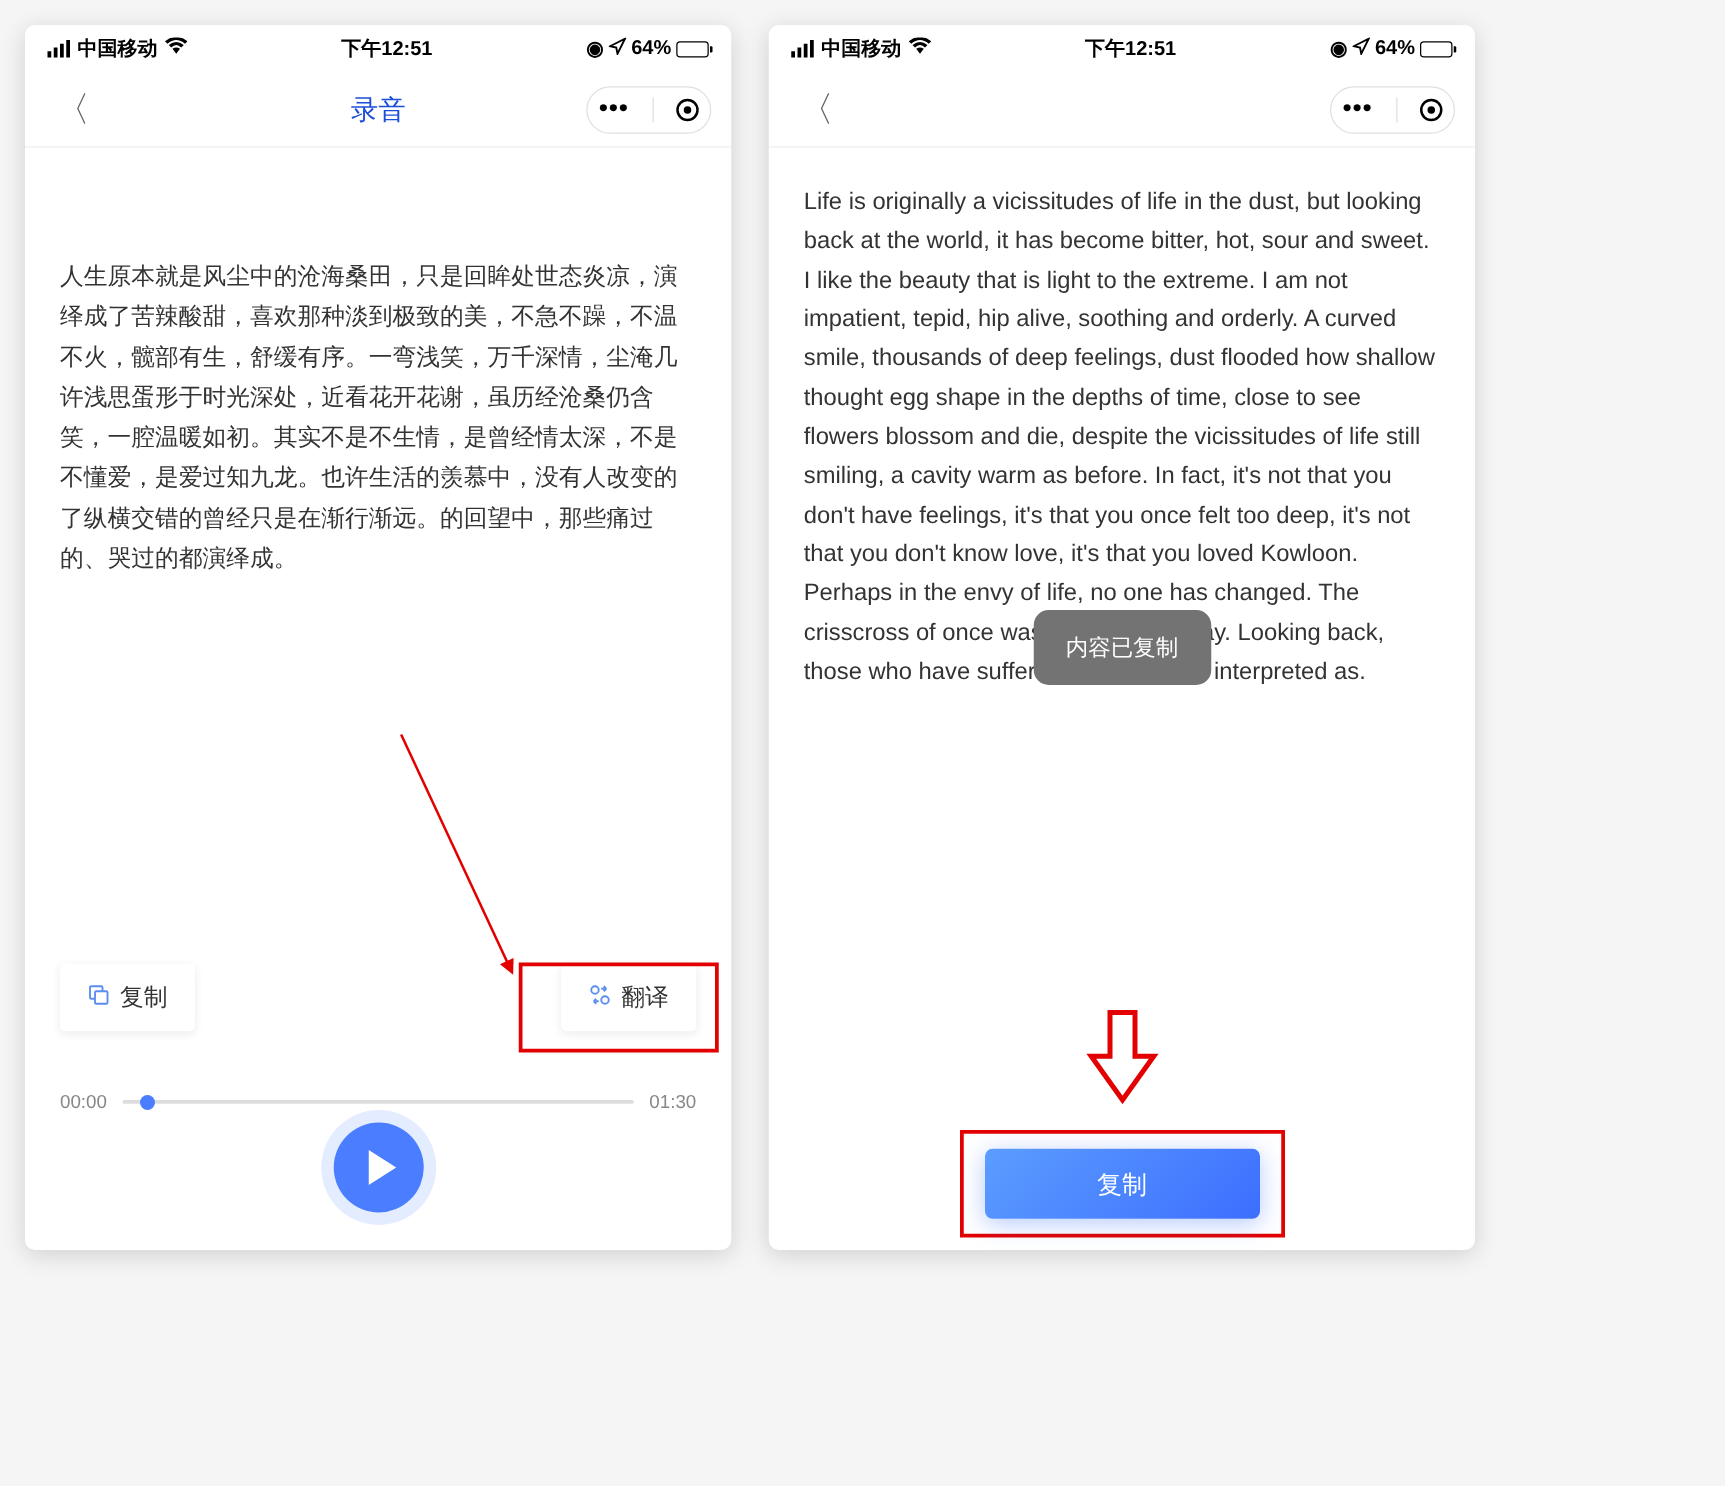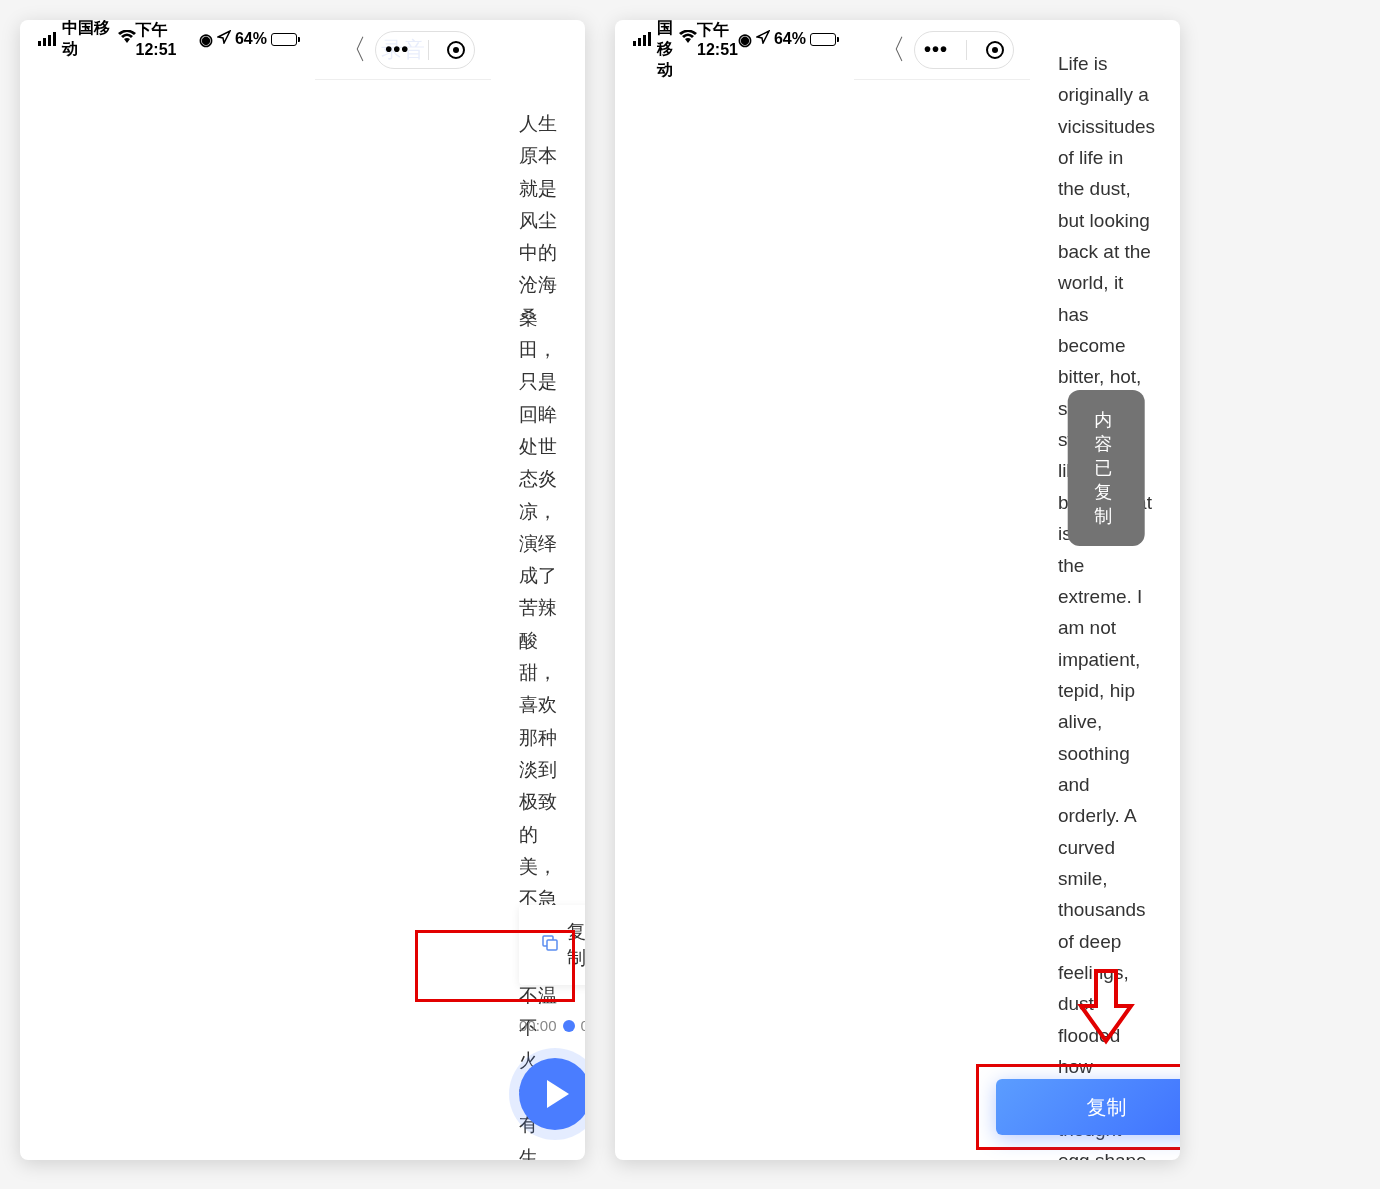--- a/index.html
+++ b/index.html
@@ -7,28 +7,28 @@
       background: #f5f5f5;
       font-family: -apple-system, "PingFang SC", "Helvetica Neue", Arial, sans-serif;
       display: flex;
       gap: 30px;
       padding: 20px;
       width: 1380px;
       height: 1189px;
     }
     .phone {
       width: 565px;
-      height: 1140px;
+      height: 980px;
       background: #fff;
       border-radius: 8px;
       box-shadow: 0 4px 20px rgba(0,0,0,0.15);
       position: relative;
       overflow: hidden;
       display: flex;
-      flex-direction: row;
+      flex-direction: column;
     }
     
     .status-bar {
       height: 38px;
       display: flex;
       align-items: center;
       justify-content: space-between;
       padding: 0 18px;
       font-size: 16px;
       font-weight: 600;
@@ -120,21 +120,21 @@
       padding: 14px 22px; display: flex; align-items: center; gap: 8px;
       font-size: 19px; color: #333; border-radius: 4px; cursor: pointer;
     }
     .icon-copy { color: #5b8def; font-size: 18px;}
     .icon-translate { color: #5b8def; font-size: 18px;}
     
     .player {
       position: absolute; bottom: 30px; left: 0; right: 0;
       padding: 0 28px; text-align: center;
     }
-    .slider-row { display:flex; align-items:center; gap:12px; color:#888; font-size:15px; margin-bottom: 24px;}
+    .slider-row { display:flex; align-items:center; gap:12px; color:#888; font-size:15px; margin-bottom: 8px;}
     .slider-track { flex:1; height:3px; background:#ddd; position:relative; border-radius:2px;}
     .slider-thumb { position:absolute; width:12px; height:12px; background:#4a7dff; border-radius:50%; top:50%; transform:translate(-50%,-50%); left:5%;}
     .play-btn {
       width:72px; height:72px; background:#4a7dff; border-radius:50%;
       display:inline-flex; align-items:center; justify-content:center;
       box-shadow: 0 0 0 10px rgba(74,125,255,0.15); cursor:pointer;
     }
     .play-triangle { width:0; height:0; border-left:22px solid #fff; border-top:14px solid transparent; border-bottom:14px solid transparent; margin-left:6px;}
     
     .bottom-copy {

